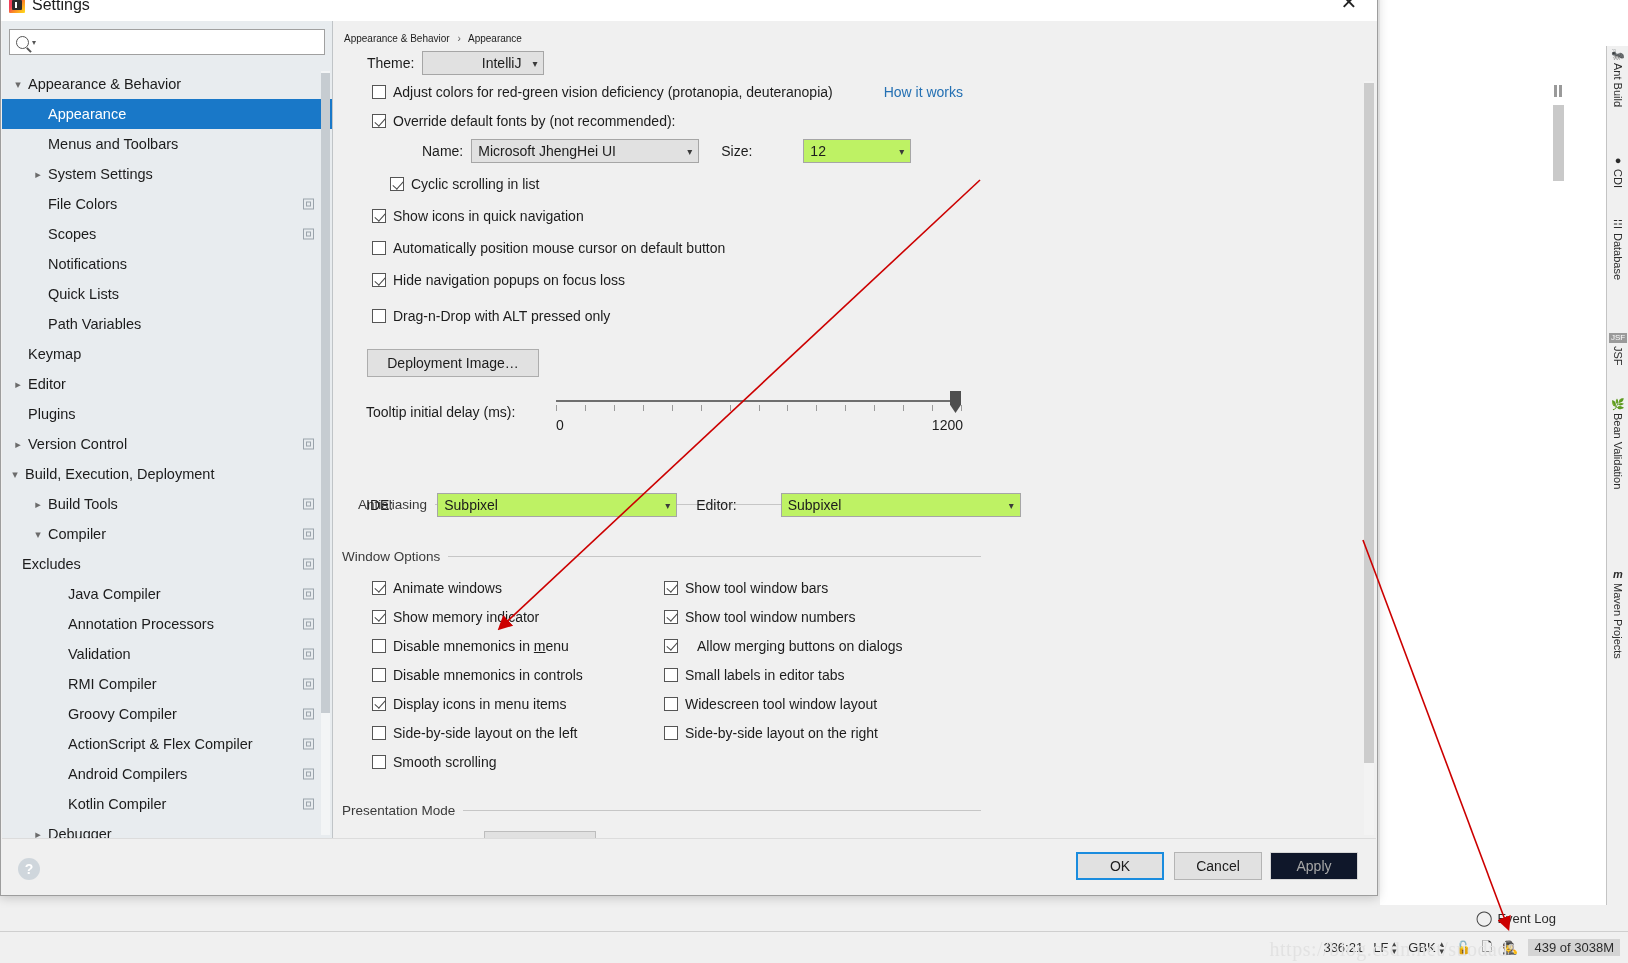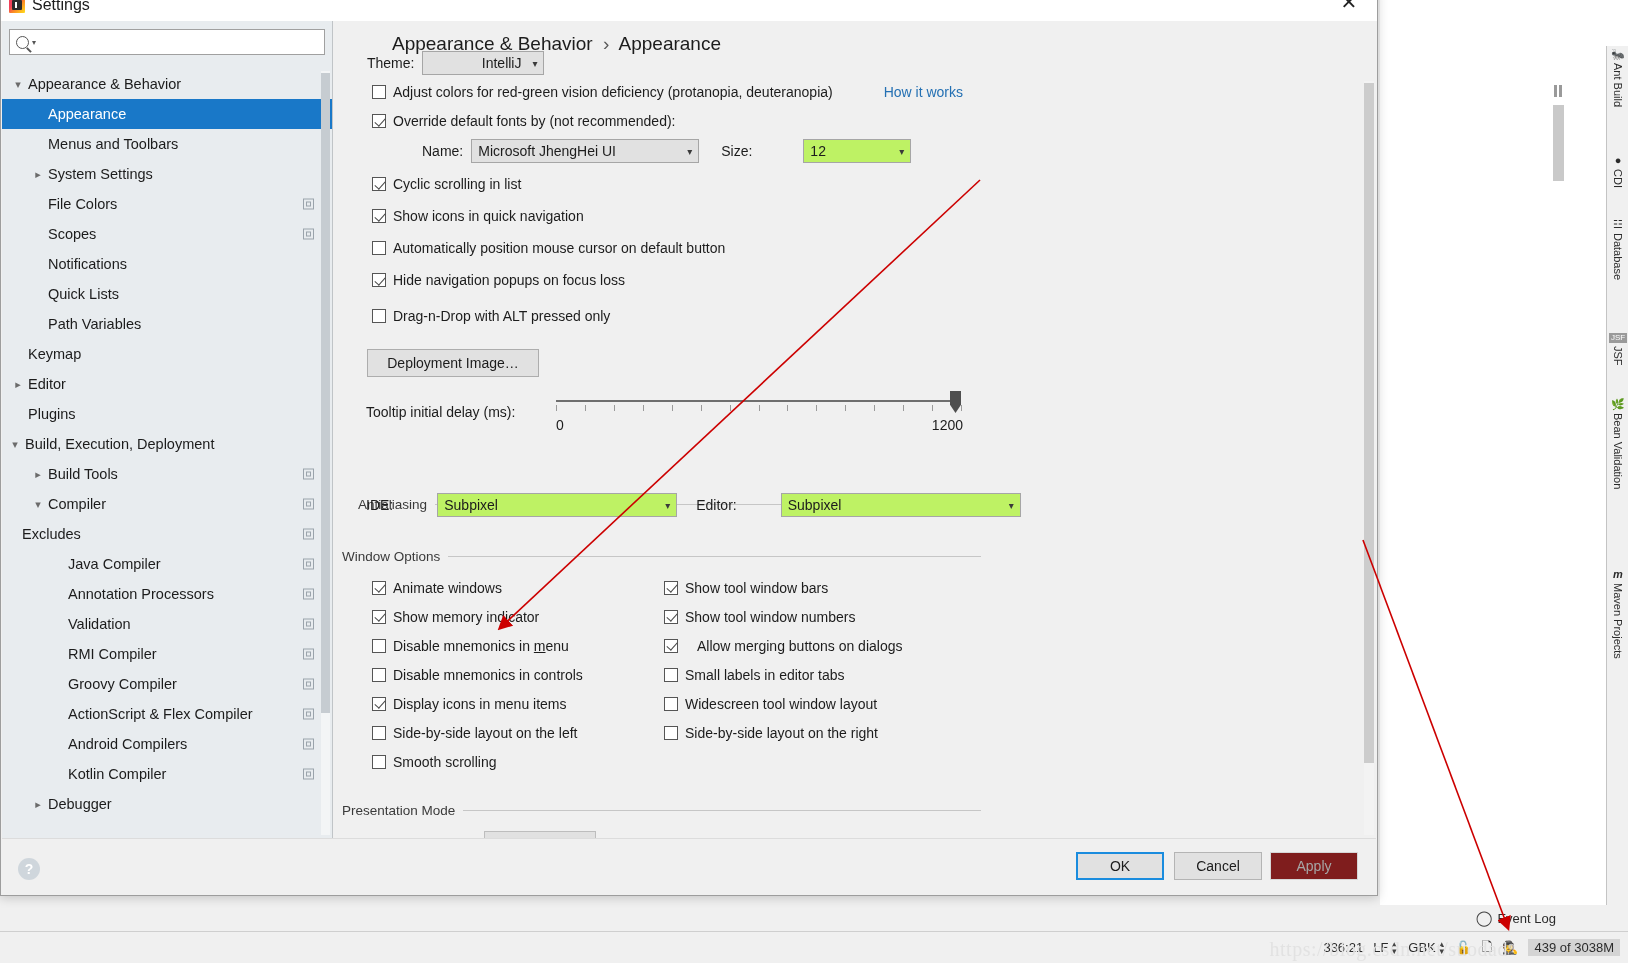--- a/index.html
+++ b/index.html
@@ -153,21 +153,21 @@
   }
   .sb-scroll-thumb {
     position: absolute; right: 2px; top: 52px; width: 9px; height: 640px; background: #c6ccd1;
   }
 
   
   .dlg-main {
     position: absolute; left: 333px; top: 32px; right: 1px; bottom: 56px;
     background: #f0f0f0; overflow: hidden;
   }
-  .breadcrumb { position: absolute; left: 10px; top: 12px; font-size: 19px; margin-left: 48px; }
+  .breadcrumb { position: absolute; left: 10px; top: 12px; font-size: 10px; }
   .bc-sep { color: #5a5a5a; margin: 0 5px; }
 
   .row { position: absolute; display: flex; align-items: center; }
   .lbl { font-size: 14px; color: #1c1c1c; }
 
   select.combo, .combo {
     height: 24px; background: #e1e1e1; border: 1px solid #a6a6a6;
     font-family: "Liberation Sans", sans-serif; font-size: 14px; color: #1c1c1c;
     padding: 0 22px 0 6px;
     -webkit-appearance: none; appearance: none;
@@ -235,21 +235,21 @@
     background: #e1e1e1; border: 2px solid #1a8cde; color: #1c1c1c;
     font-family: "Liberation Sans", sans-serif; font-size: 14px;
   }
   .btn-cancel {
     position: absolute; right: 114px; bottom: 14px; width: 88px; height: 28px;
     background: #e1e1e1; border: 1px solid #b4b4b4; color: #1c1c1c;
     font-family: "Liberation Sans", sans-serif; font-size: 14px;
   }
   .btn-apply {
     position: absolute; right: 18px; bottom: 14px; width: 88px; height: 28px;
-    background: #7f1d1d; border: 1px solid #d6d6d6; color: #a6a6a6;
+    background: #0f172a; border: 1px solid #d6d6d6; color: #a6a6a6;
     font-family: "Liberation Sans", sans-serif; font-size: 14px;
   }
 
   .help-btn {
     position: absolute; left: 16px; bottom: 14px; width: 22px; height: 22px;
     border-radius: 50%; background: #cfd6dc; color: #ffffff;
     display: flex; align-items: center; justify-content: center;
     font-size: 14px; font-weight: bold;
   }
 
@@ -383,20 +383,25 @@
           <span class="tree-label">Keymap</span>
         </div>
         <div class="tree-row" style="padding-left: 6px;">
           <span class="tw closed"></span>
           <span class="tree-label">Editor</span>
         </div>
         <div class="tree-row" style="padding-left: 6px;">
           <span class="tw"></span>
           <span class="tree-label">Plugins</span>
         </div>
+        <div class="tree-row" style="padding-left: 6px;">
+          <span class="tw closed"></span>
+          <span class="tree-label">Version Control</span>
+          <span class="copy-ico"></span>
+        </div>
         <div class="tree-row" style="padding-left: 3px;">
           <span class="tw open"></span>
           <span class="tree-label">Build, Execution, Deployment</span>
         </div>
         <div class="tree-row" style="padding-left: 26px;">
           <span class="tw closed"></span>
           <span class="tree-label">Build Tools</span>
           <span class="copy-ico"></span>
         </div>
         <div class="tree-row" style="padding-left: 26px;">
@@ -489,21 +494,21 @@
       <span class="lbl">Name:</span>
       <span class="combo-wrap">
         <select class="combo" style="width:228px;" id="fontname-select"><option value="Microsoft JhengHei UI">Microsoft JhengHei UI</option><option value="Segoe UI">Segoe UI</option><option value="Tahoma">Tahoma</option><option value="Dialog">Dialog</option></select>
       </span>
       <span class="lbl" style="margin-left:14px;">Size:</span>
       <span class="combo-wrap">
         <select class="combo white" style="width:108px;" id="fontsize-select"><option value="10">10</option><option value="11">11</option><option value="12" selected="">12</option><option value="13">13</option><option value="14">14</option><option value="16">16</option></select>
       </span>
     </div>
 
-    <div class="cb-row" style="left:38px; top:155px;justify-content:flex-end;">
+    <div class="cb-row" style="left:56px; top:155px;justify-content:flex-end;">
       <span class="cbx on"></span>
       <span class="cb-label">Cyclic scrolling in list</span>
     </div>
     <div class="cb-row" style="left:38px; top:187px;">
       <span class="cbx on"></span>
       <span class="cb-label">Show icons in quick navigation</span>
     </div>
     <div class="cb-row" style="left:38px; top:219px;">
       <span class="cbx"></span>
       <span class="cb-label">Automatically position mouse cursor on default button</span>

